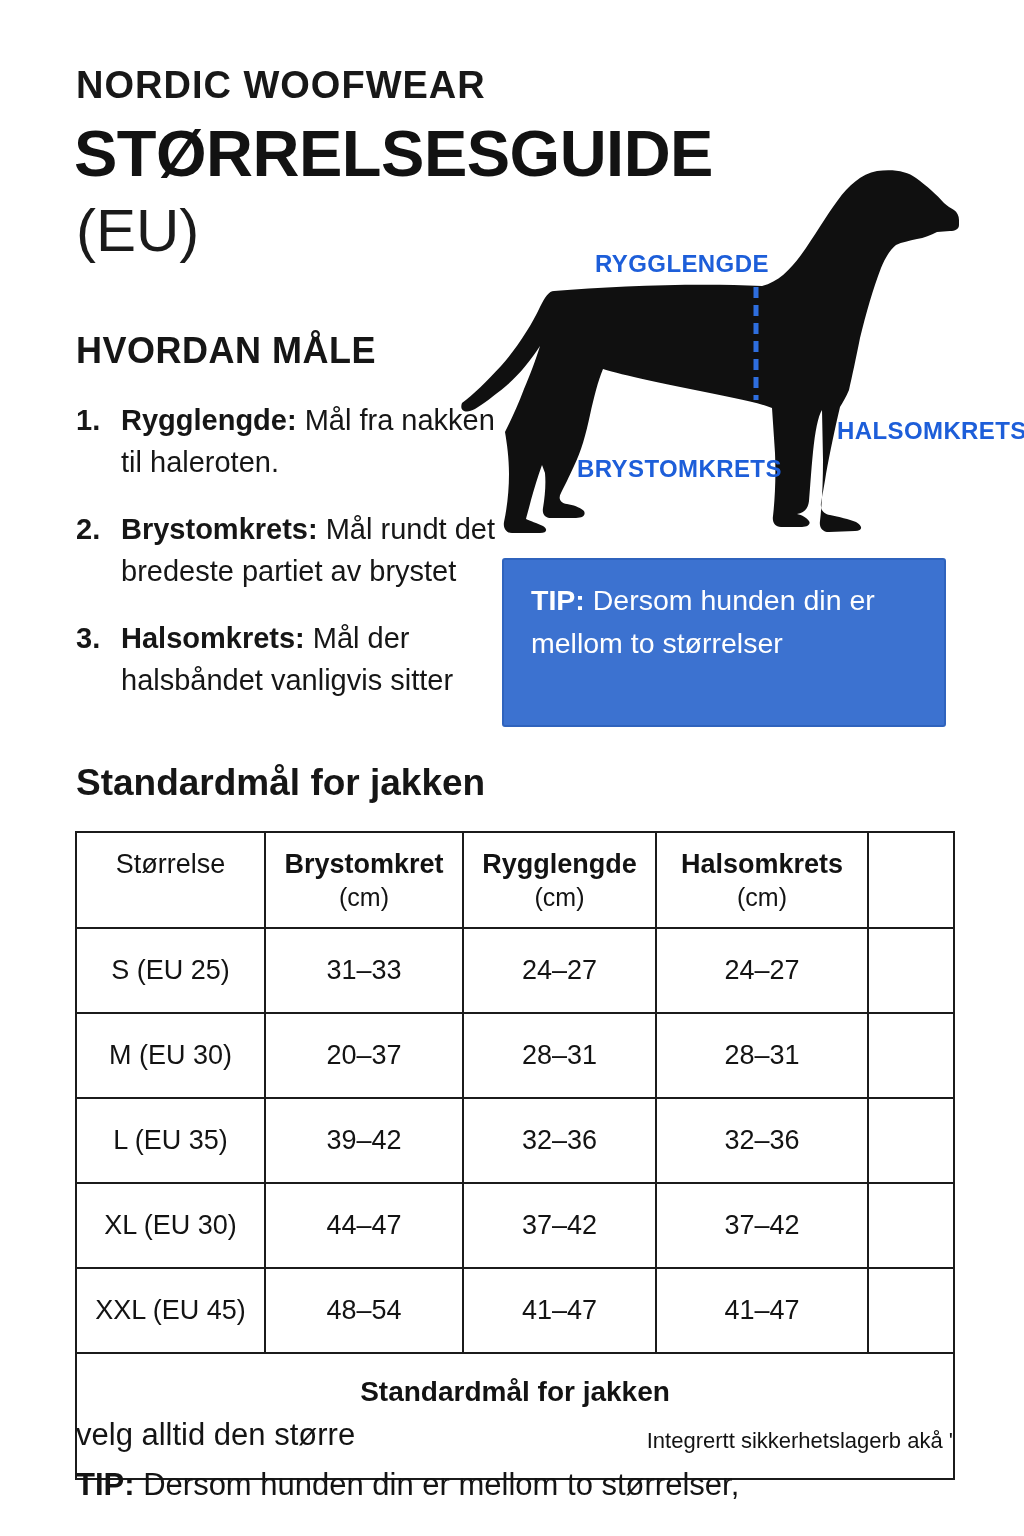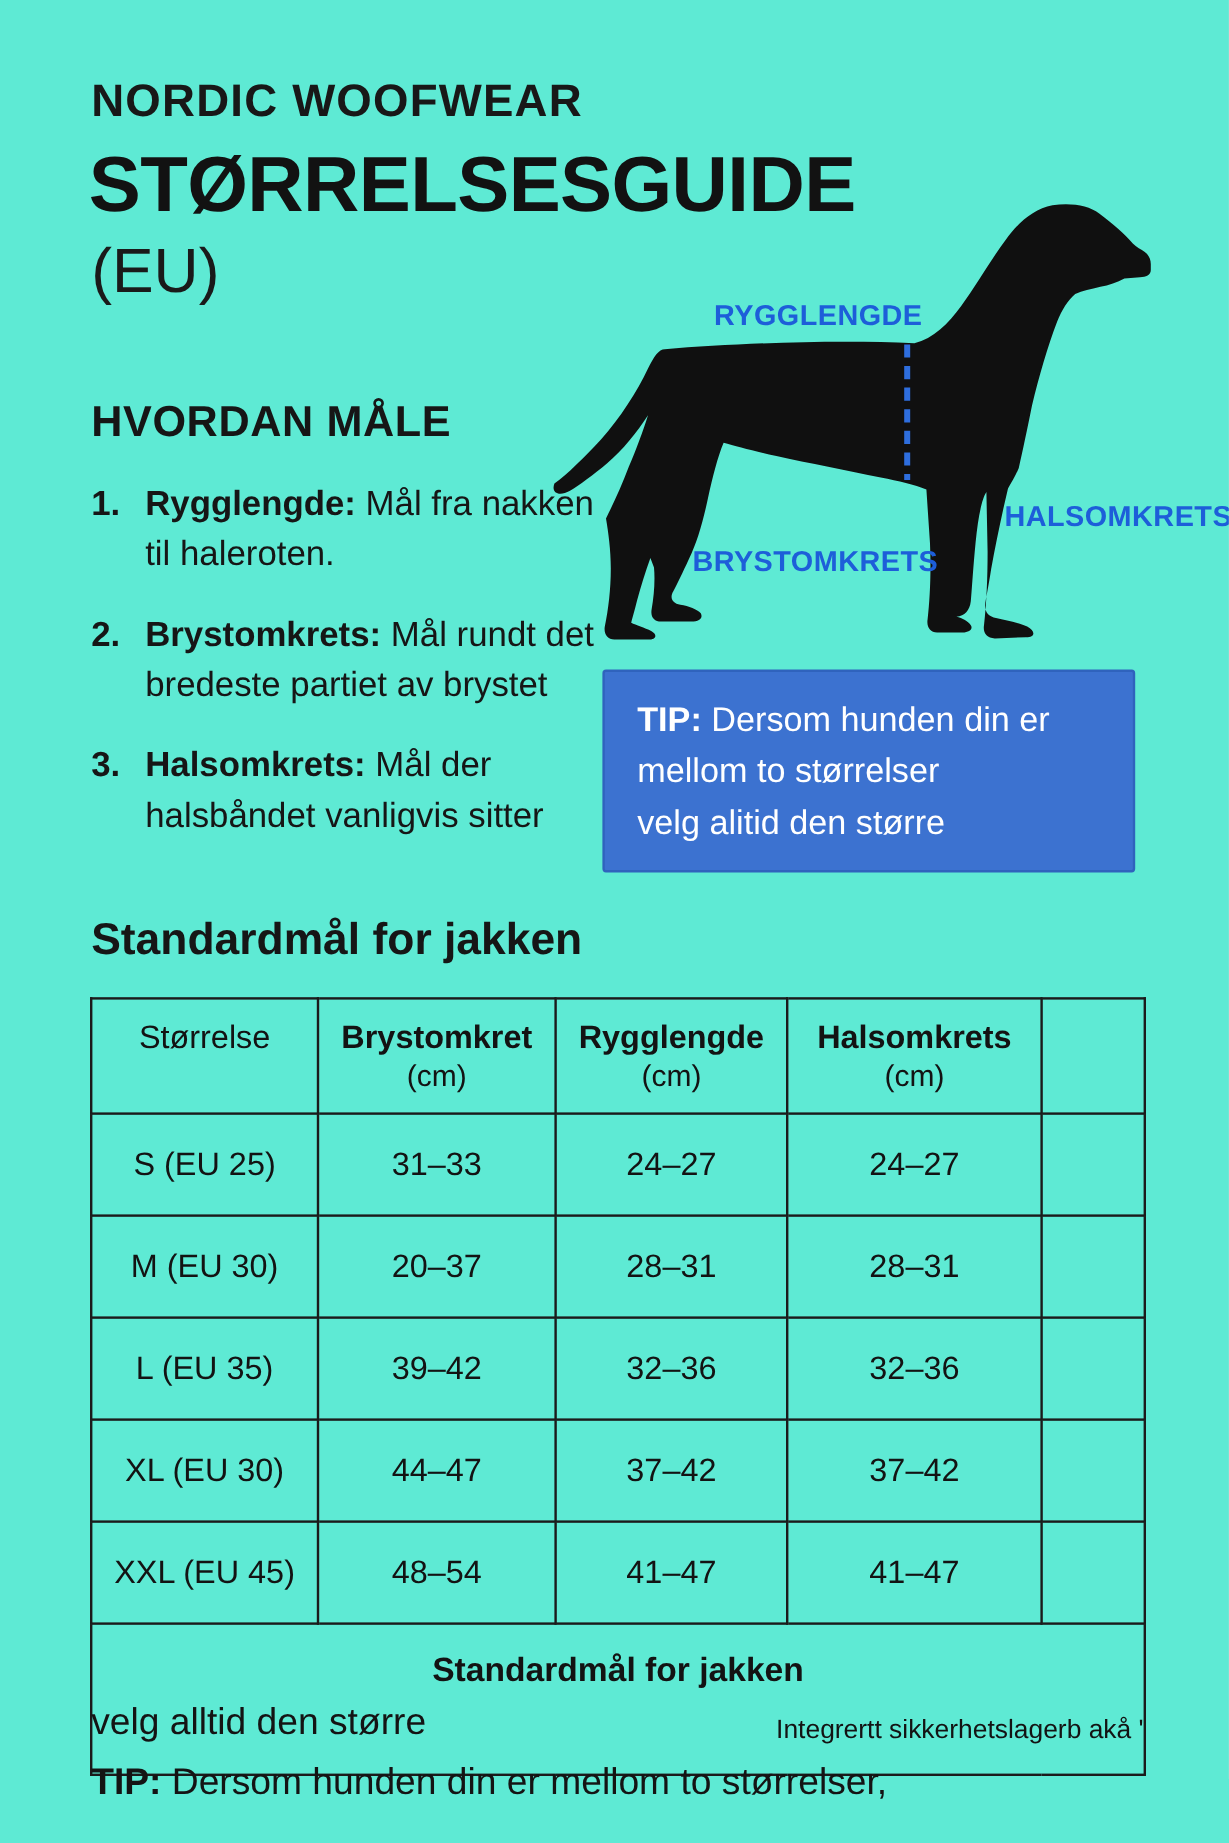--- a/index.html
+++ b/index.html
@@ -1,37 +1,37 @@
 <!DOCTYPE html>
 <html><head>
 <meta charset="utf-8">
 <style>
   * { margin: 0; padding: 0; box-sizing: border-box; }
   body { background: #d8d8d8; font-family: "Liberation Sans", "DejaVu Sans", sans-serif; }
   .page {
     position: relative;
     width: 1024px;
     height: 1536px;
-    background: #5eead4;
+    background: #ffffff;
     color: #161616;
     overflow: hidden;
     margin: 0 auto;
   }
   
   .brand {
     position: absolute; left: 76px; top: 64px;
     font-size: 38px; font-weight: 700; letter-spacing: 1px; color: #181818;
   }
   .title {
     position: absolute; left: 74px; top: 116px;
     font-size: 65px; font-weight: 800; letter-spacing: -0.5px; color: #121212;
   }
   .region {
     position: absolute; left: 76px; top: 196px;
-    font-size: 52px; font-weight: 400; color: #1a1a1a;
+    font-size: 60px; font-weight: 400; color: #1a1a1a;
   }
   
   .howto-heading {
     position: absolute; left: 76px; top: 330px;
     font-size: 36px; font-weight: 700; letter-spacing: 0.5px;
   }
   .howto-list {
     position: absolute; left: 76px; top: 399px; width: 420px;
     list-style: none;
   }
@@ -183,21 +183,20 @@
     <line x1="756" y1="287" x2="756" y2="400" stroke="#2e6ede" stroke-width="5" stroke-dasharray="11 7"></line>
   </svg>
 
   <div class="dlabel" id="lab-back">RYGGLENGDE</div>
   <div class="dlabel" id="lab-neck">HALSOMKRETS</div>
   <div class="dlabel" id="lab-chest">BRYSTOMKRETS</div>
 
   <aside class="tipbox">
     <div><b>TIP:</b><span> Dersom hunden din er</span></div>
     <div>mellom to størrelser</div>
-    <div>velg alitid den større</div>
   </aside>
 
   <h2 class="table-heading">Standardmål for jakken</h2>
 
   <table class="size-table">
     <colgroup>
       <col style="width:189px">
         <col style="width:198px">
         <col style="width:193px">
         <col style="width:212px">

